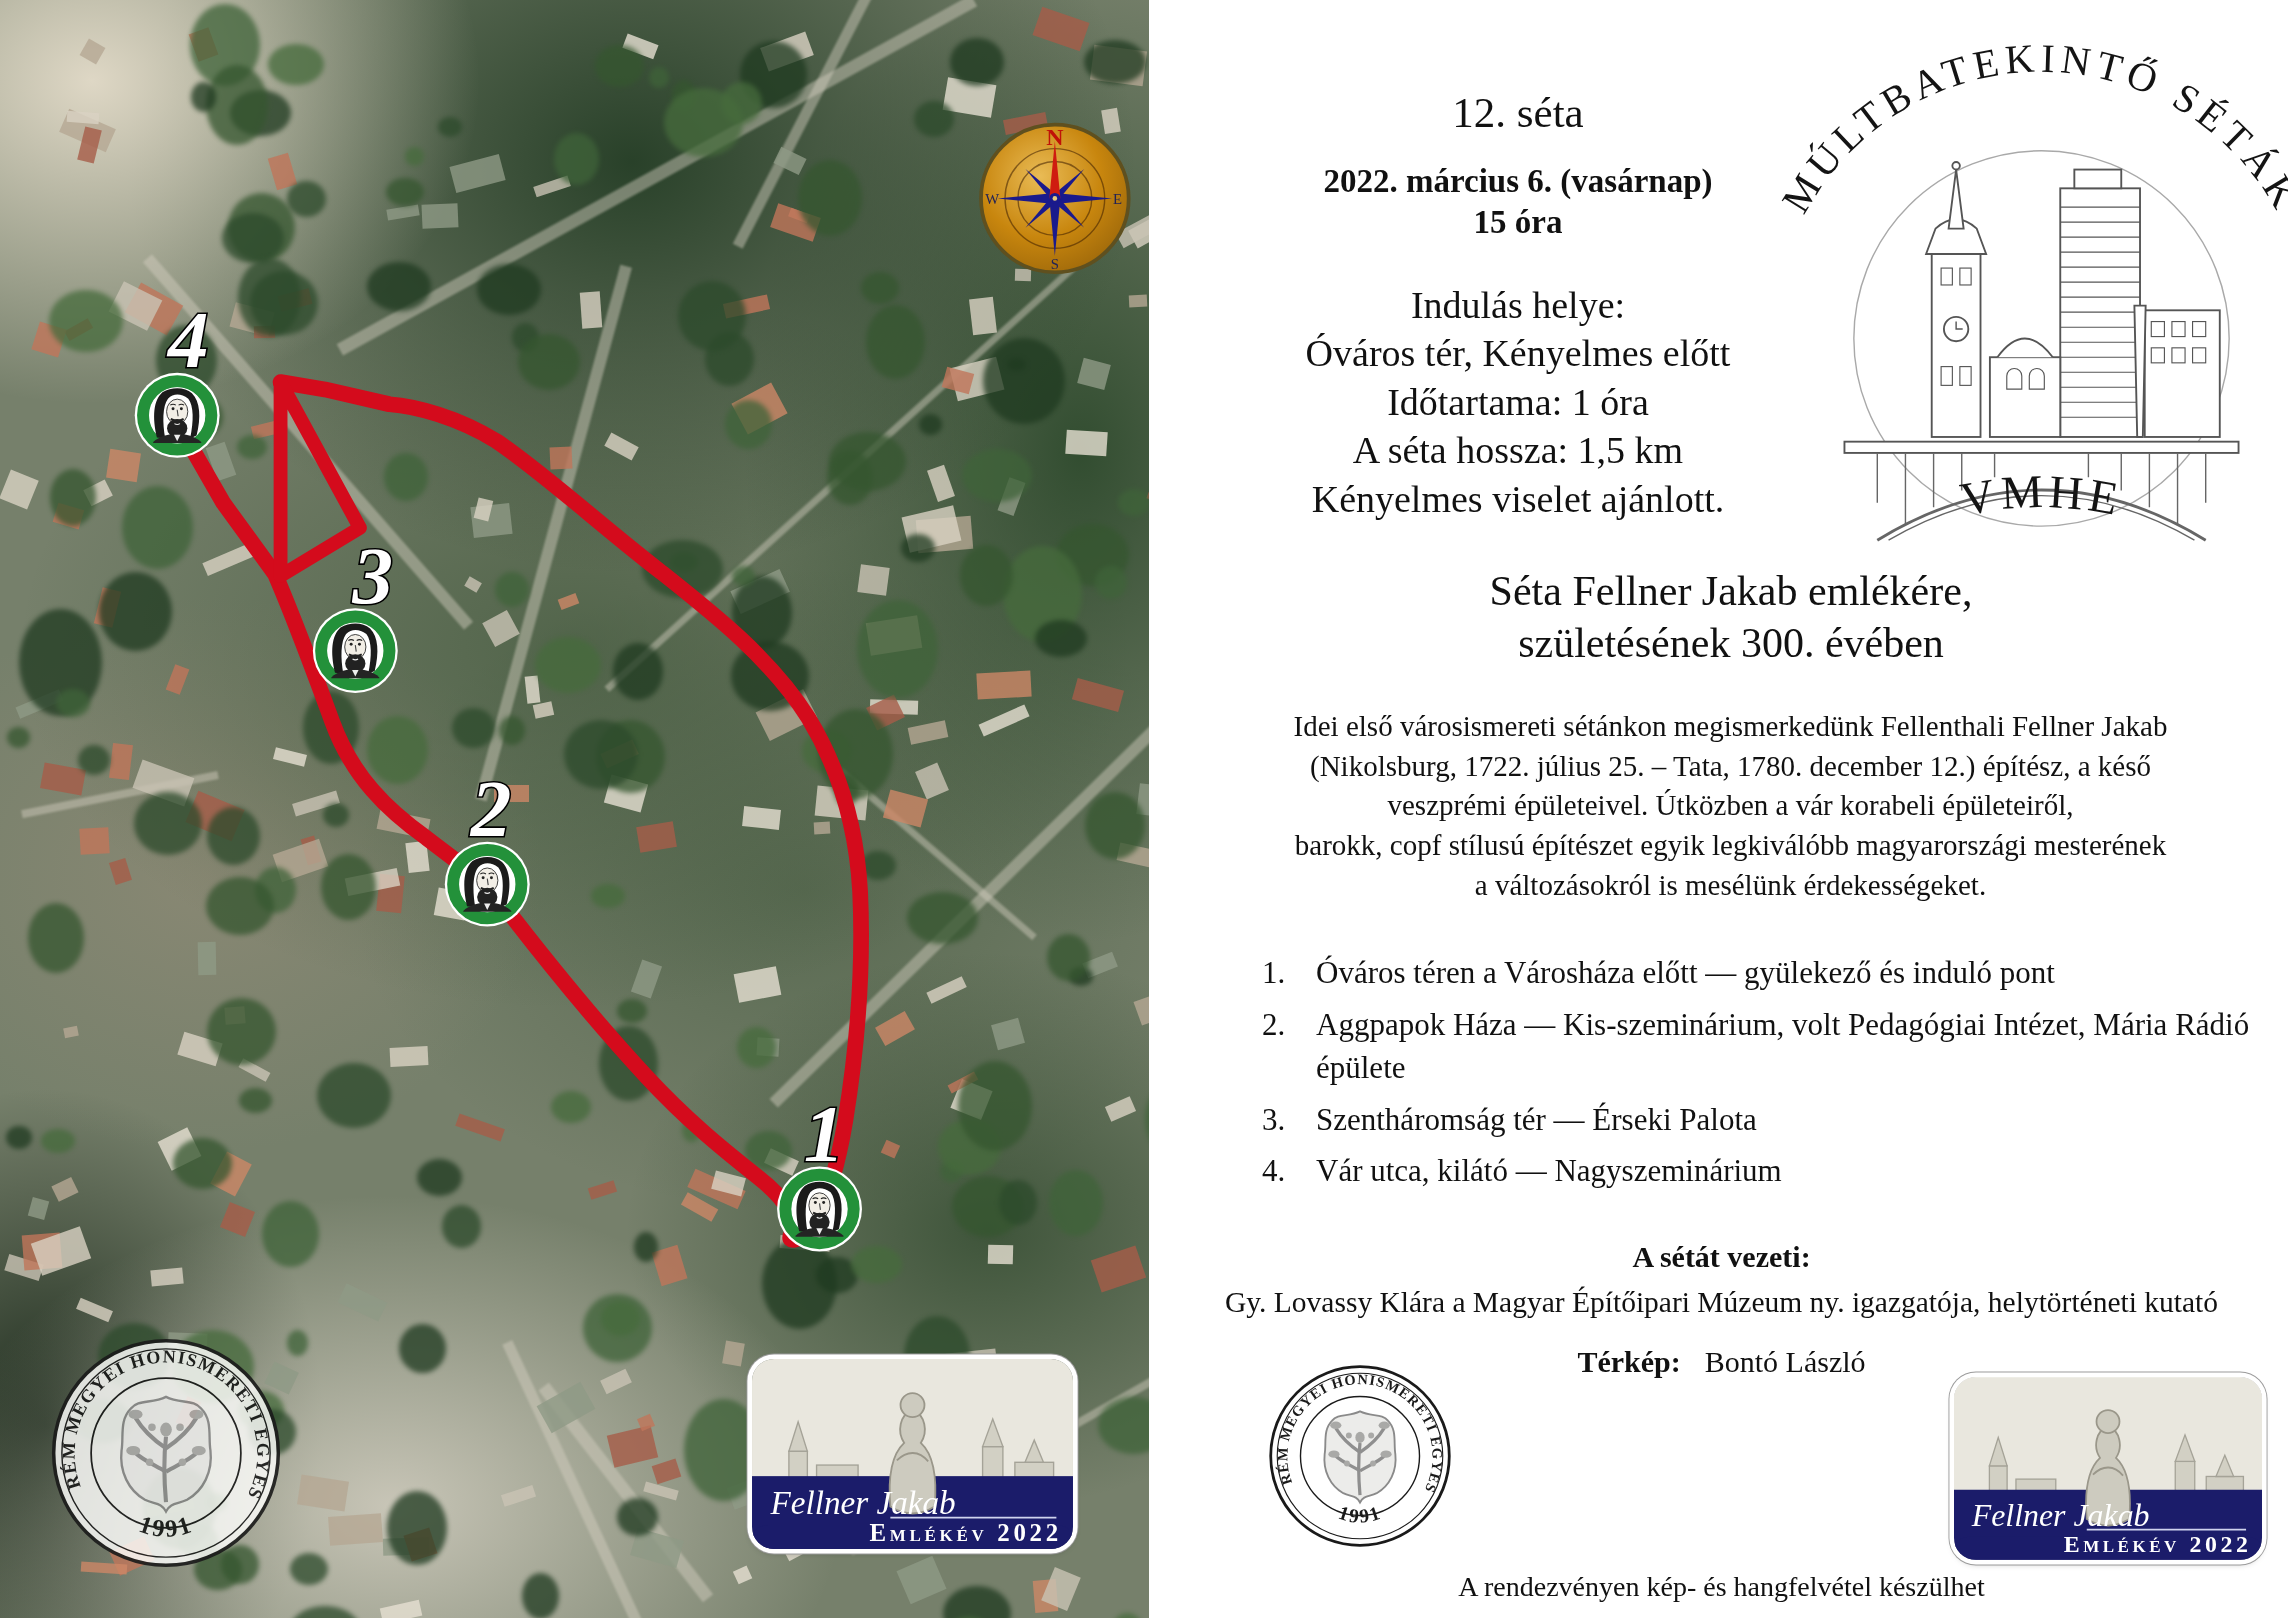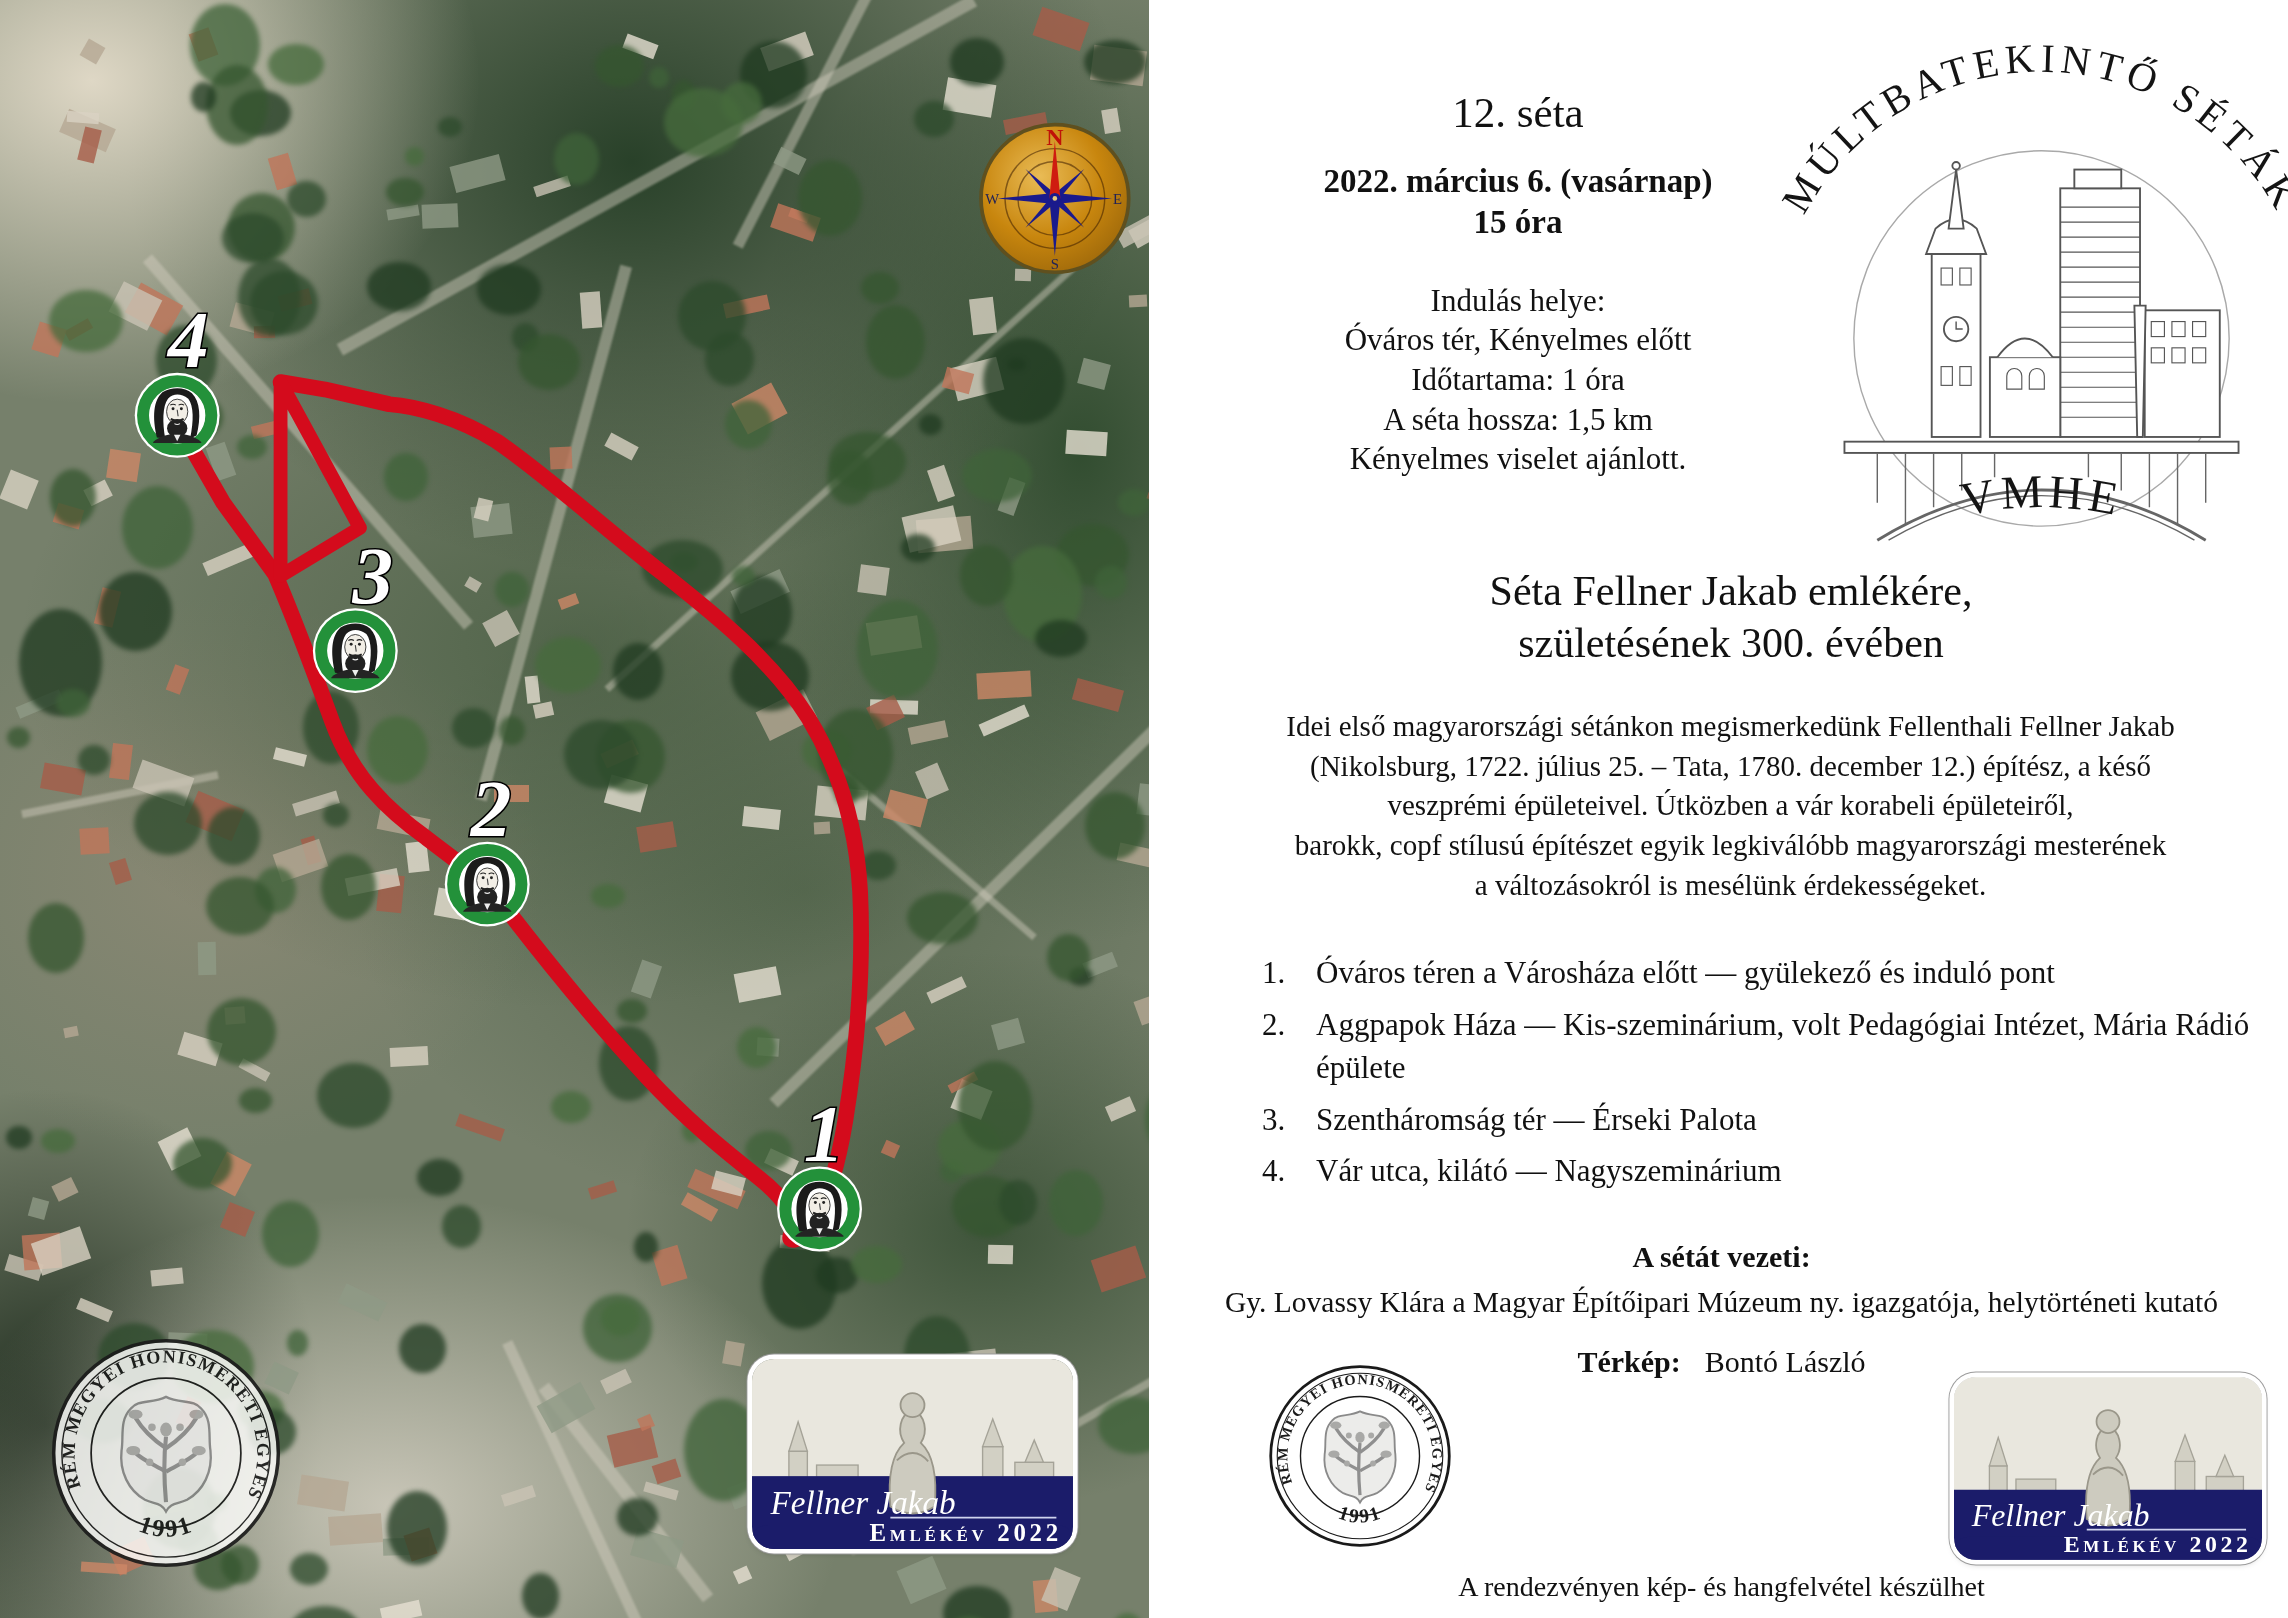--- a/index.html
+++ b/index.html
@@ -35,21 +35,21 @@
   .fbadge-svg{width:100%;height:100%;border-radius:22px;box-shadow:0 0 0 4.6px #fff,0 0 0 5.5px #9a9a9a,0 2.8px 7.4px rgba(0,0,0,.35);}
   .fb-script{font-family:"Liberation Serif",serif;font-style:italic;font-size:36px;fill:#fff;}
   .fb-emlek{font-family:"Liberation Serif",serif;font-variant:small-caps;font-weight:bold;
             font-size:27px;letter-spacing:4px;fill:#fff;}
   
   .panel{position:absolute;left:1149px;top:0;width:1140px;height:1619px;background:#fff;}
   .panel *{margin:0;}
   .p-top{position:absolute;left:0;top:88px;width:738px;text-align:center;}
   .walk-no{font-size:43px;font-weight:normal;}
   .date{margin-top:24px;font-size:33px;font-weight:bold;line-height:1.25;}
-  .details{margin-top:37px;font-size:31px;line-height:1.28;}
+  .details{margin-top:37px;font-size:38px;line-height:1.28;}
   .logo-box{position:absolute;left:672px;top:26px;width:441px;height:517px;}
   .logo-box svg{overflow:visible;width:100%;height:100%;}
   .logo-arc{font-size:43px;letter-spacing:6px;fill:#141414;font-family:"Liberation Serif",serif;}
   .logo-vmhe{font-size:50px;letter-spacing:5px;fill:#141414;font-family:"Liberation Serif",serif;}
   .heading{position:absolute;left:65px;top:565px;width:1034px;text-align:center;
            font-size:42px;line-height:1.24;}
   .para{position:absolute;left:51px;top:707px;width:1061px;text-align:center;
         font-size:29px;line-height:1.37;}
   .stops{position:absolute;left:113px;top:951px;width:988px;font-size:31px;line-height:1.4;}
   .stop{display:flex;margin-bottom:8.3px;}
@@ -615,21 +615,21 @@
         <text class="logo-vmhe"><textPath href="#vmheArc" startOffset="50%" text-anchor="middle">VMHE</textPath></text>
       </svg>
     </div>
 
     <div class="heading">
       <div>Séta Fellner Jakab emlékére,</div>
       <div>születésének 300. évében</div>
     </div>
 
     <div class="para">
-        <div>Idei első magyarországi sétánkon megismerkedünk Fellenthali Fellner Jakab</div>
+        <div>Idei első városismereti sétánkon megismerkedünk Fellenthali Fellner Jakab</div>
         <div>(Nikolsburg, 1722. július 25. – Tata, 1780. december 12.) építész, a késő</div>
         <div>veszprémi épületeivel. Útközben a vár korabeli épületeiről,</div>
         <div>barokk, copf stílusú építészet egyik legkiválóbb magyarországi mesterének</div>
         <div>a változásokról is mesélünk érdekességeket.</div>
       </div>
 
     <div class="stops">
         <div class="stop">
         <span class="num">1.</span>
         <span class="txt">Óváros téren a Városháza előtt — gyülekező és induló pont</span>

